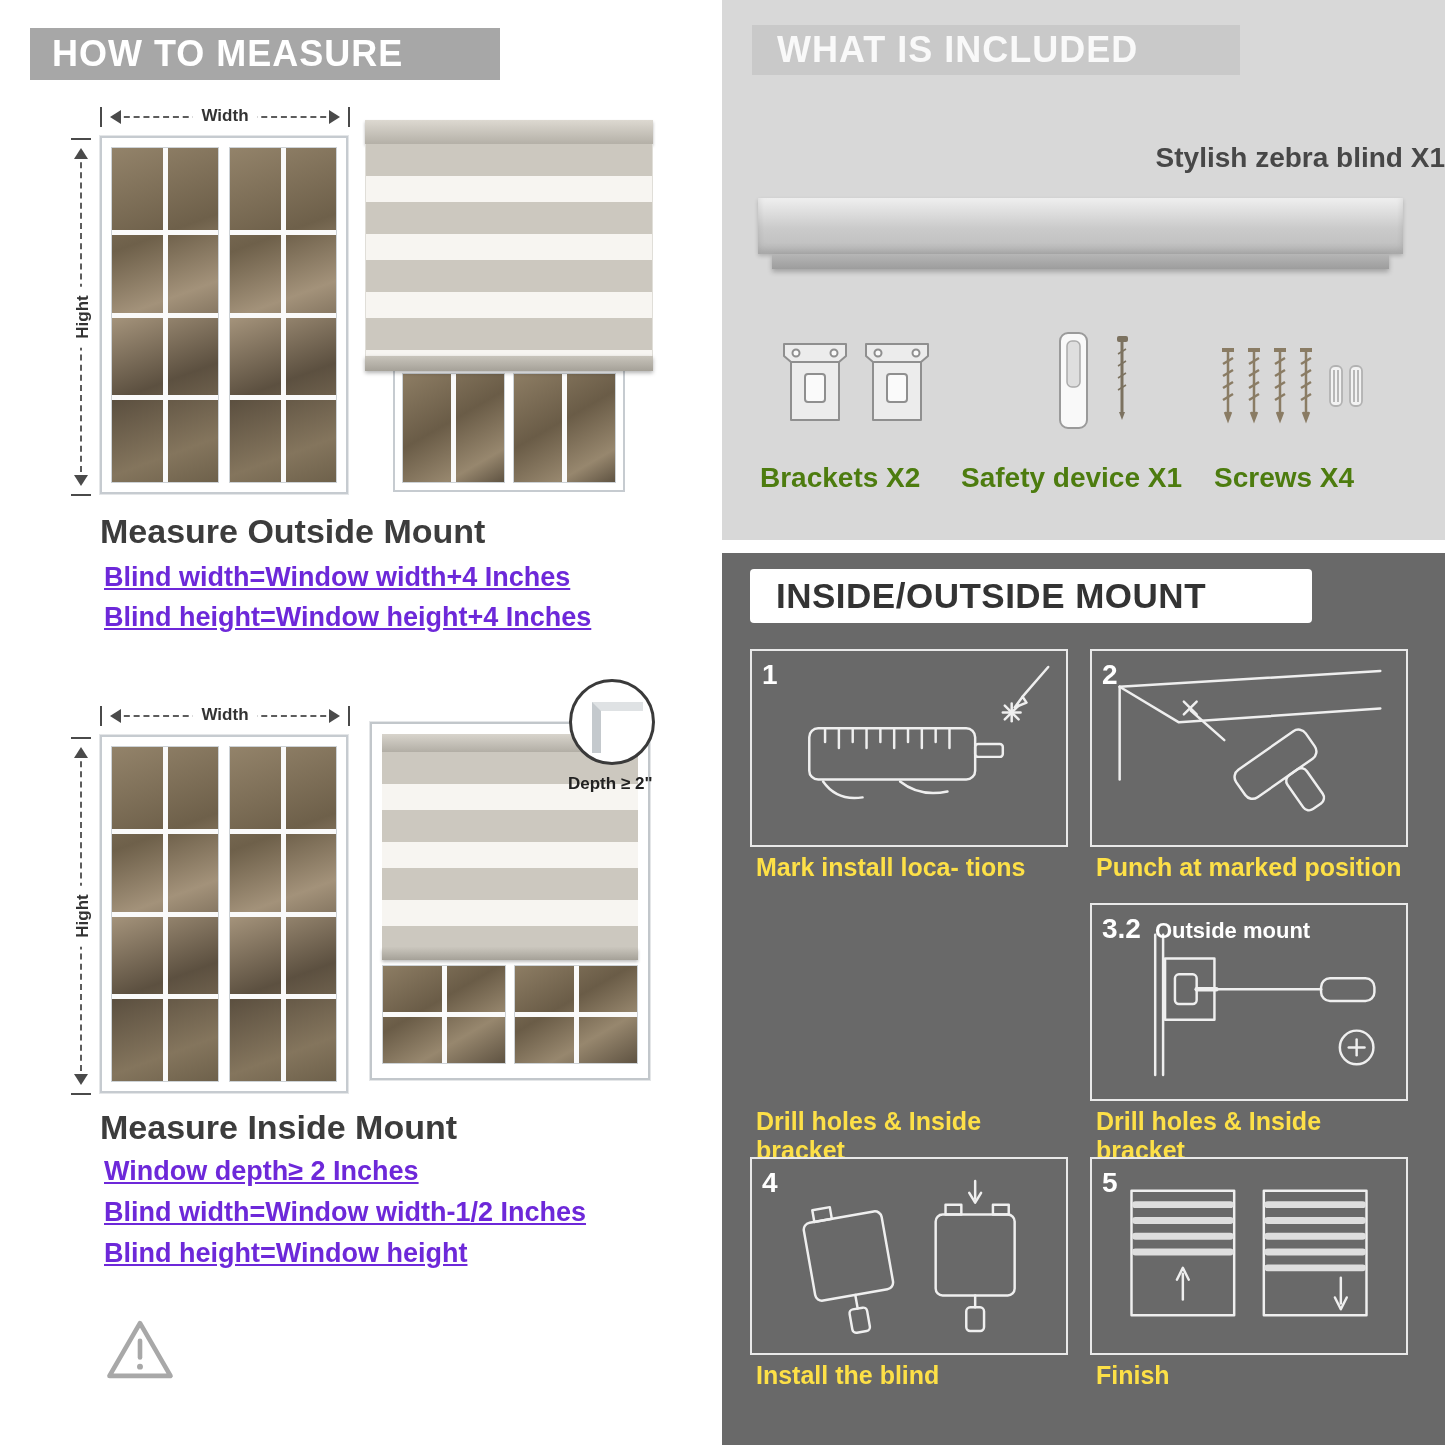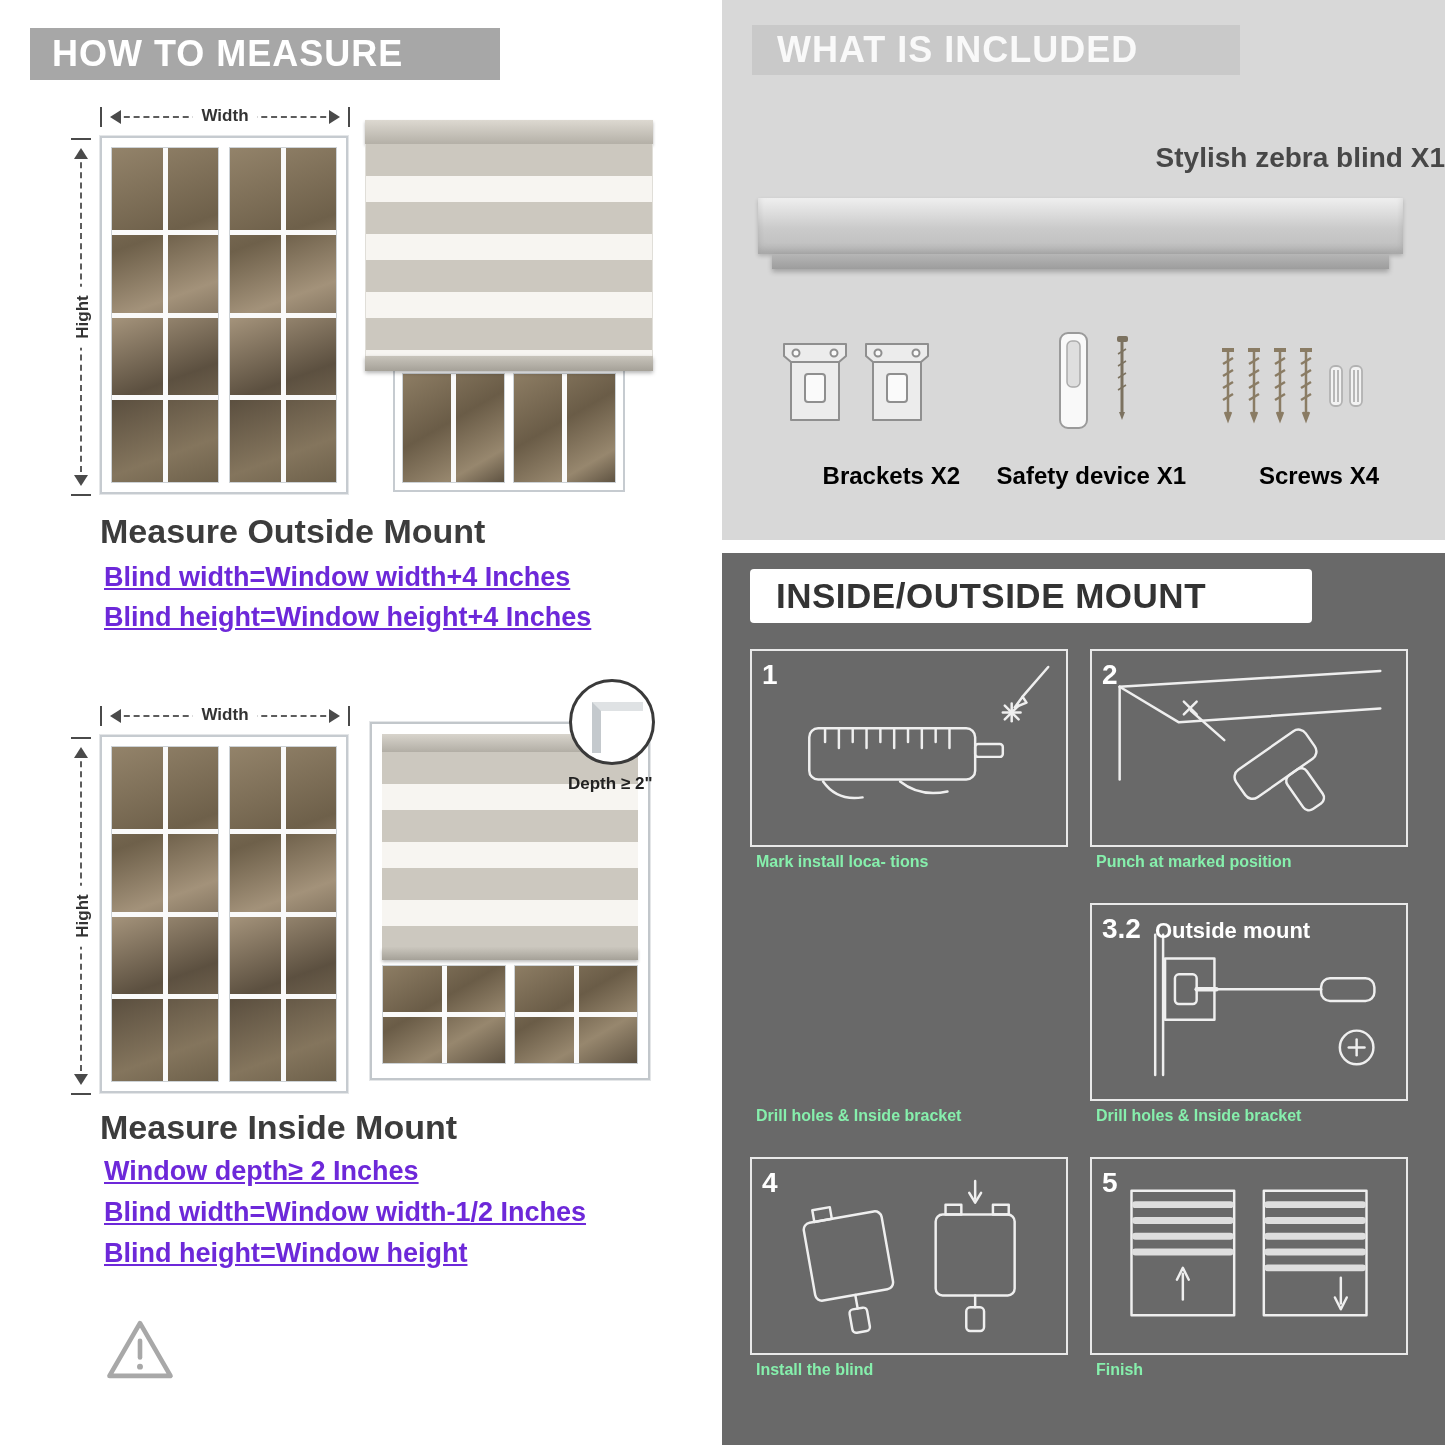--- a/index.html
+++ b/index.html
@@ -87,33 +87,33 @@
   
   .included { position:absolute; left:722px; top:0; width:723px; height:540px; background:#d8d8d8; }
   .included-header { position:absolute; left:30px; top:25px; width:488px; height:50px; background:#c9c9c9;
     color:rgba(255,255,255,.88); font-size:36px; font-weight:700; letter-spacing:1px; line-height:50px; padding-left:25px; }
   .blind-title { position:absolute; left:0; top:142px; width:100%; text-align:right;
     font-size:28px; font-weight:700; color:#474747; }
   .rail-main { position:absolute; left:36px; top:198px; width:645px; height:56px;
     background:linear-gradient(180deg,#efefef,#cacaca 55%,#bdbdbd); box-shadow:inset 0 -5px 7px rgba(0,0,0,.12), 0 2px 4px rgba(0,0,0,.18); }
   .rail-lip { position:absolute; left:50px; top:254px; width:617px; height:15px;
     background:linear-gradient(180deg,#b6b6b6,#9d9d9d); box-shadow:0 3px 5px rgba(0,0,0,.25); }
-  .item-label { position:absolute; top:462px; text-align:right; font-size:24px; font-weight:700; color:#000000; }
+  .item-label { position:absolute; top:462px; text-align:left; font-size:28px; font-weight:700; color:#4d7c0f; }
 
   
   .mount { position:absolute; left:722px; top:553px; width:800px; height:892px; background:#696969; }
   .mount-header { position:absolute; left:28px; top:16px; width:562px; height:54px; background:#fff; border-radius:4px;
     color:#333; font-size:35px; font-weight:700; letter-spacing:.5px; line-height:54px; padding-left:26px; }
   .panel { position:absolute; width:318px; height:198px; border:2px solid #e9e9e9; }
   .panel-head { position:absolute; left:10px; top:8px; display:flex; align-items:baseline; gap:14px; z-index:2; }
   .step-num { font-size:28px; font-weight:700; color:#fff; }
   .step-title { font-size:22px; font-weight:700; color:#fff; }
   .step-art { position:absolute; inset:0; width:100%; height:100%; stroke:#efefef; fill:none;
     stroke-width:2.5; stroke-linecap:round; stroke-linejoin:round; }
-  .caption { position:absolute; width:320px; font-size:16px; font-weight:700; color:#86efac; }
+  .caption { position:absolute; width:320px; font-size:25px; font-weight:700; color:#fde047; }
 </style>
 </head>
 <body>
 
 <section class="left-col">
 
   <div class="howto-header">
     <span>HOW TO MEASURE</span>
   </div>
 

